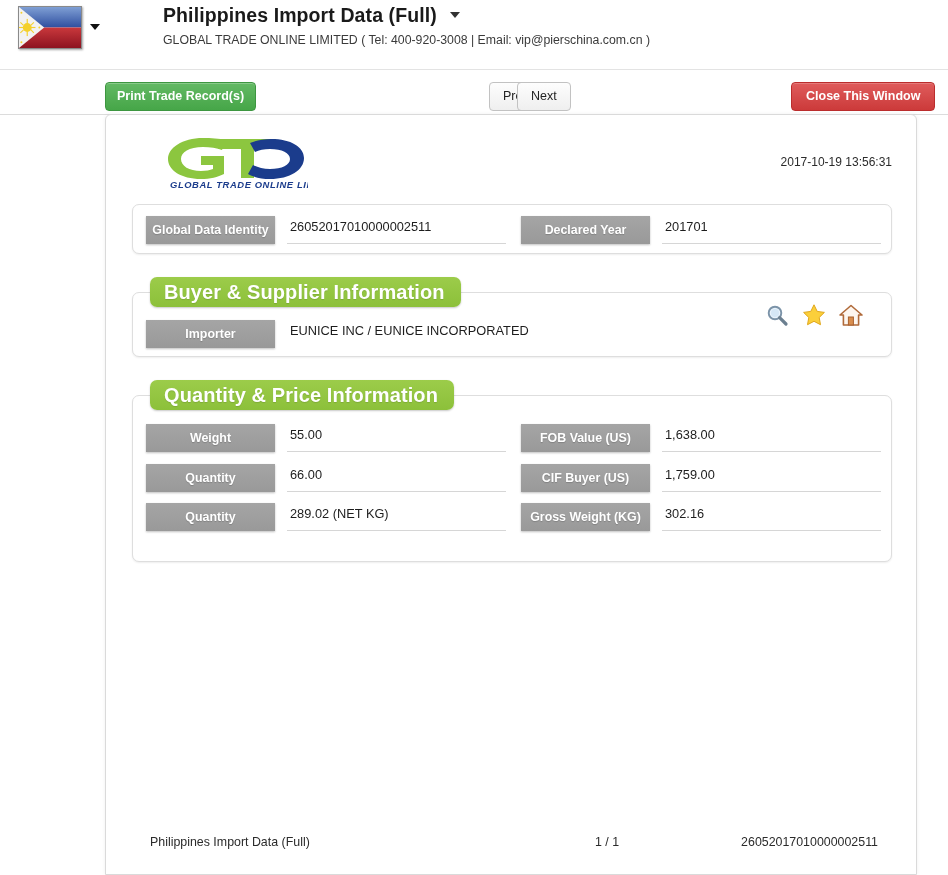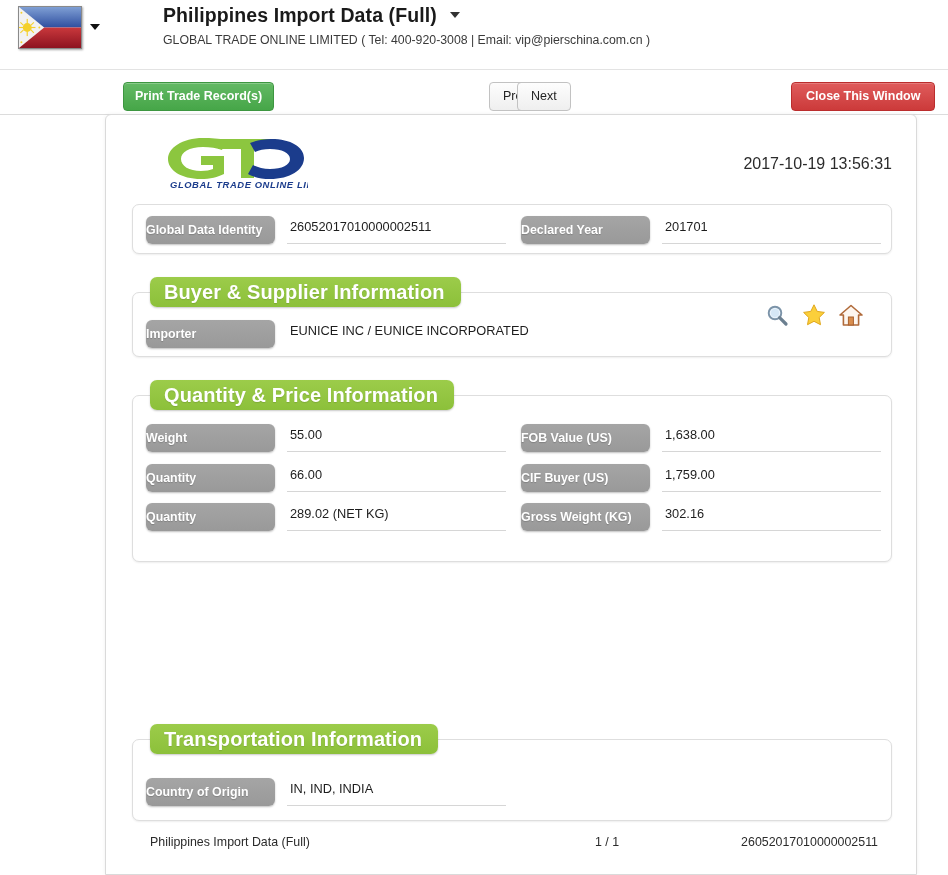--- a/index.html
+++ b/index.html
@@ -62,21 +62,21 @@
     position:absolute;
     font-family:"Liberation Sans", sans-serif;
     font-size:12.5px;
     border-radius:4px;
     cursor:pointer;
     text-align:center;
     white-space:nowrap;
     user-select:none;
   }
   .btn-print {
-    left:123px; top:82px;
+    left:105px; top:82px;
     padding:6px 11px 7px;
     background: linear-gradient(#63b964, #46a648);
     border:1px solid #3d9640;
     color:#fff; font-weight:bold;
     box-shadow: 0 1px 0 rgba(255,255,255,.25) inset;
   }
   .btn-nav {
     top:82px;
     padding:6px 13px 7px;
     background: linear-gradient(#fdfdfd,#efefef);
@@ -104,21 +104,21 @@
     border-top-left-radius:6px;
     border-top-right-radius:6px;
     box-shadow: 0 0 4px rgba(0,0,0,.06);
   }
 
   .logo-row { position:relative; height:80px; }
   .logo { position:absolute; left:52px; top:17px; width:150px; height:58px; }
   .logo svg { display:block; }
   .stamp {
     position:absolute; right:24px; top:40px;
-    font-size:16px; color:#2b2b2b;
+    font-size:12px; color:#2b2b2b;
   }
 
   
   .panel {
     position:absolute;
     left:26px; width:760px;
     border:1px solid #dedede;
     border-radius:7px;
     background:#fff;
     box-shadow: 0 1px 2px rgba(0,0,0,.07);
@@ -136,23 +136,23 @@
     box-shadow: 0 1px 2px rgba(0,0,0,.22);
     white-space:nowrap;
     text-shadow: 0 1px 1px rgba(0,0,0,.12);
   }
 
   .field { position:absolute; }
   .pill {
     position:absolute; left:0; top:0;
     width:129px; height:28px; line-height:28px;
     background: linear-gradient(#a5a5a5,#999999);
-    border-radius:6px;
+    border-radius:0;
     color:#fff; font-size:12.4px; font-weight:bold;
-    text-align:left;
+    text-align:center;
     box-shadow: 0 1px 2px rgba(0,0,0,.25);
     text-shadow: 0 1px 1px rgba(0,0,0,.18);
     white-space:nowrap;
   }
   .val {
     position:absolute; left:141px; top:0;
     height:28px; line-height:22px;
     font-size:12.8px; color:#1d1d1d;
     border-bottom:1px solid #d6d6d6;
     padding-left:3px;
@@ -313,27 +313,20 @@
       <div class="pill">CIF Buyer (US)</div>
       <div class="val" style="width:219px;">1,759.00</div>
     </div>
     <div class="field" style="left:388px; top:107px;">
       <div class="pill">Gross Weight (KG)</div>
       <div class="val" style="width:219px;">302.16</div>
     </div>
   </div>
 
 
-  <div class="panel" style="top:624px; height:82px;">
-    <div class="panel-head">Transportation Information</div>
-    <div class="field" style="left:13px; top:38px;">
-      <div class="pill">Country of Origin</div>
-      <div class="val" style="width:219px;">IN, IND, INDIA</div>
-    </div>
-  </div>
 
   <div class="footer">
     <span class="f-left">Philippines Import Data (Full)</span>
     <span class="f-mid">1 / 1</span>
     <span class="f-right">26052017010000002511</span>
   </div>
 
 </div>
 
 </body></html>

